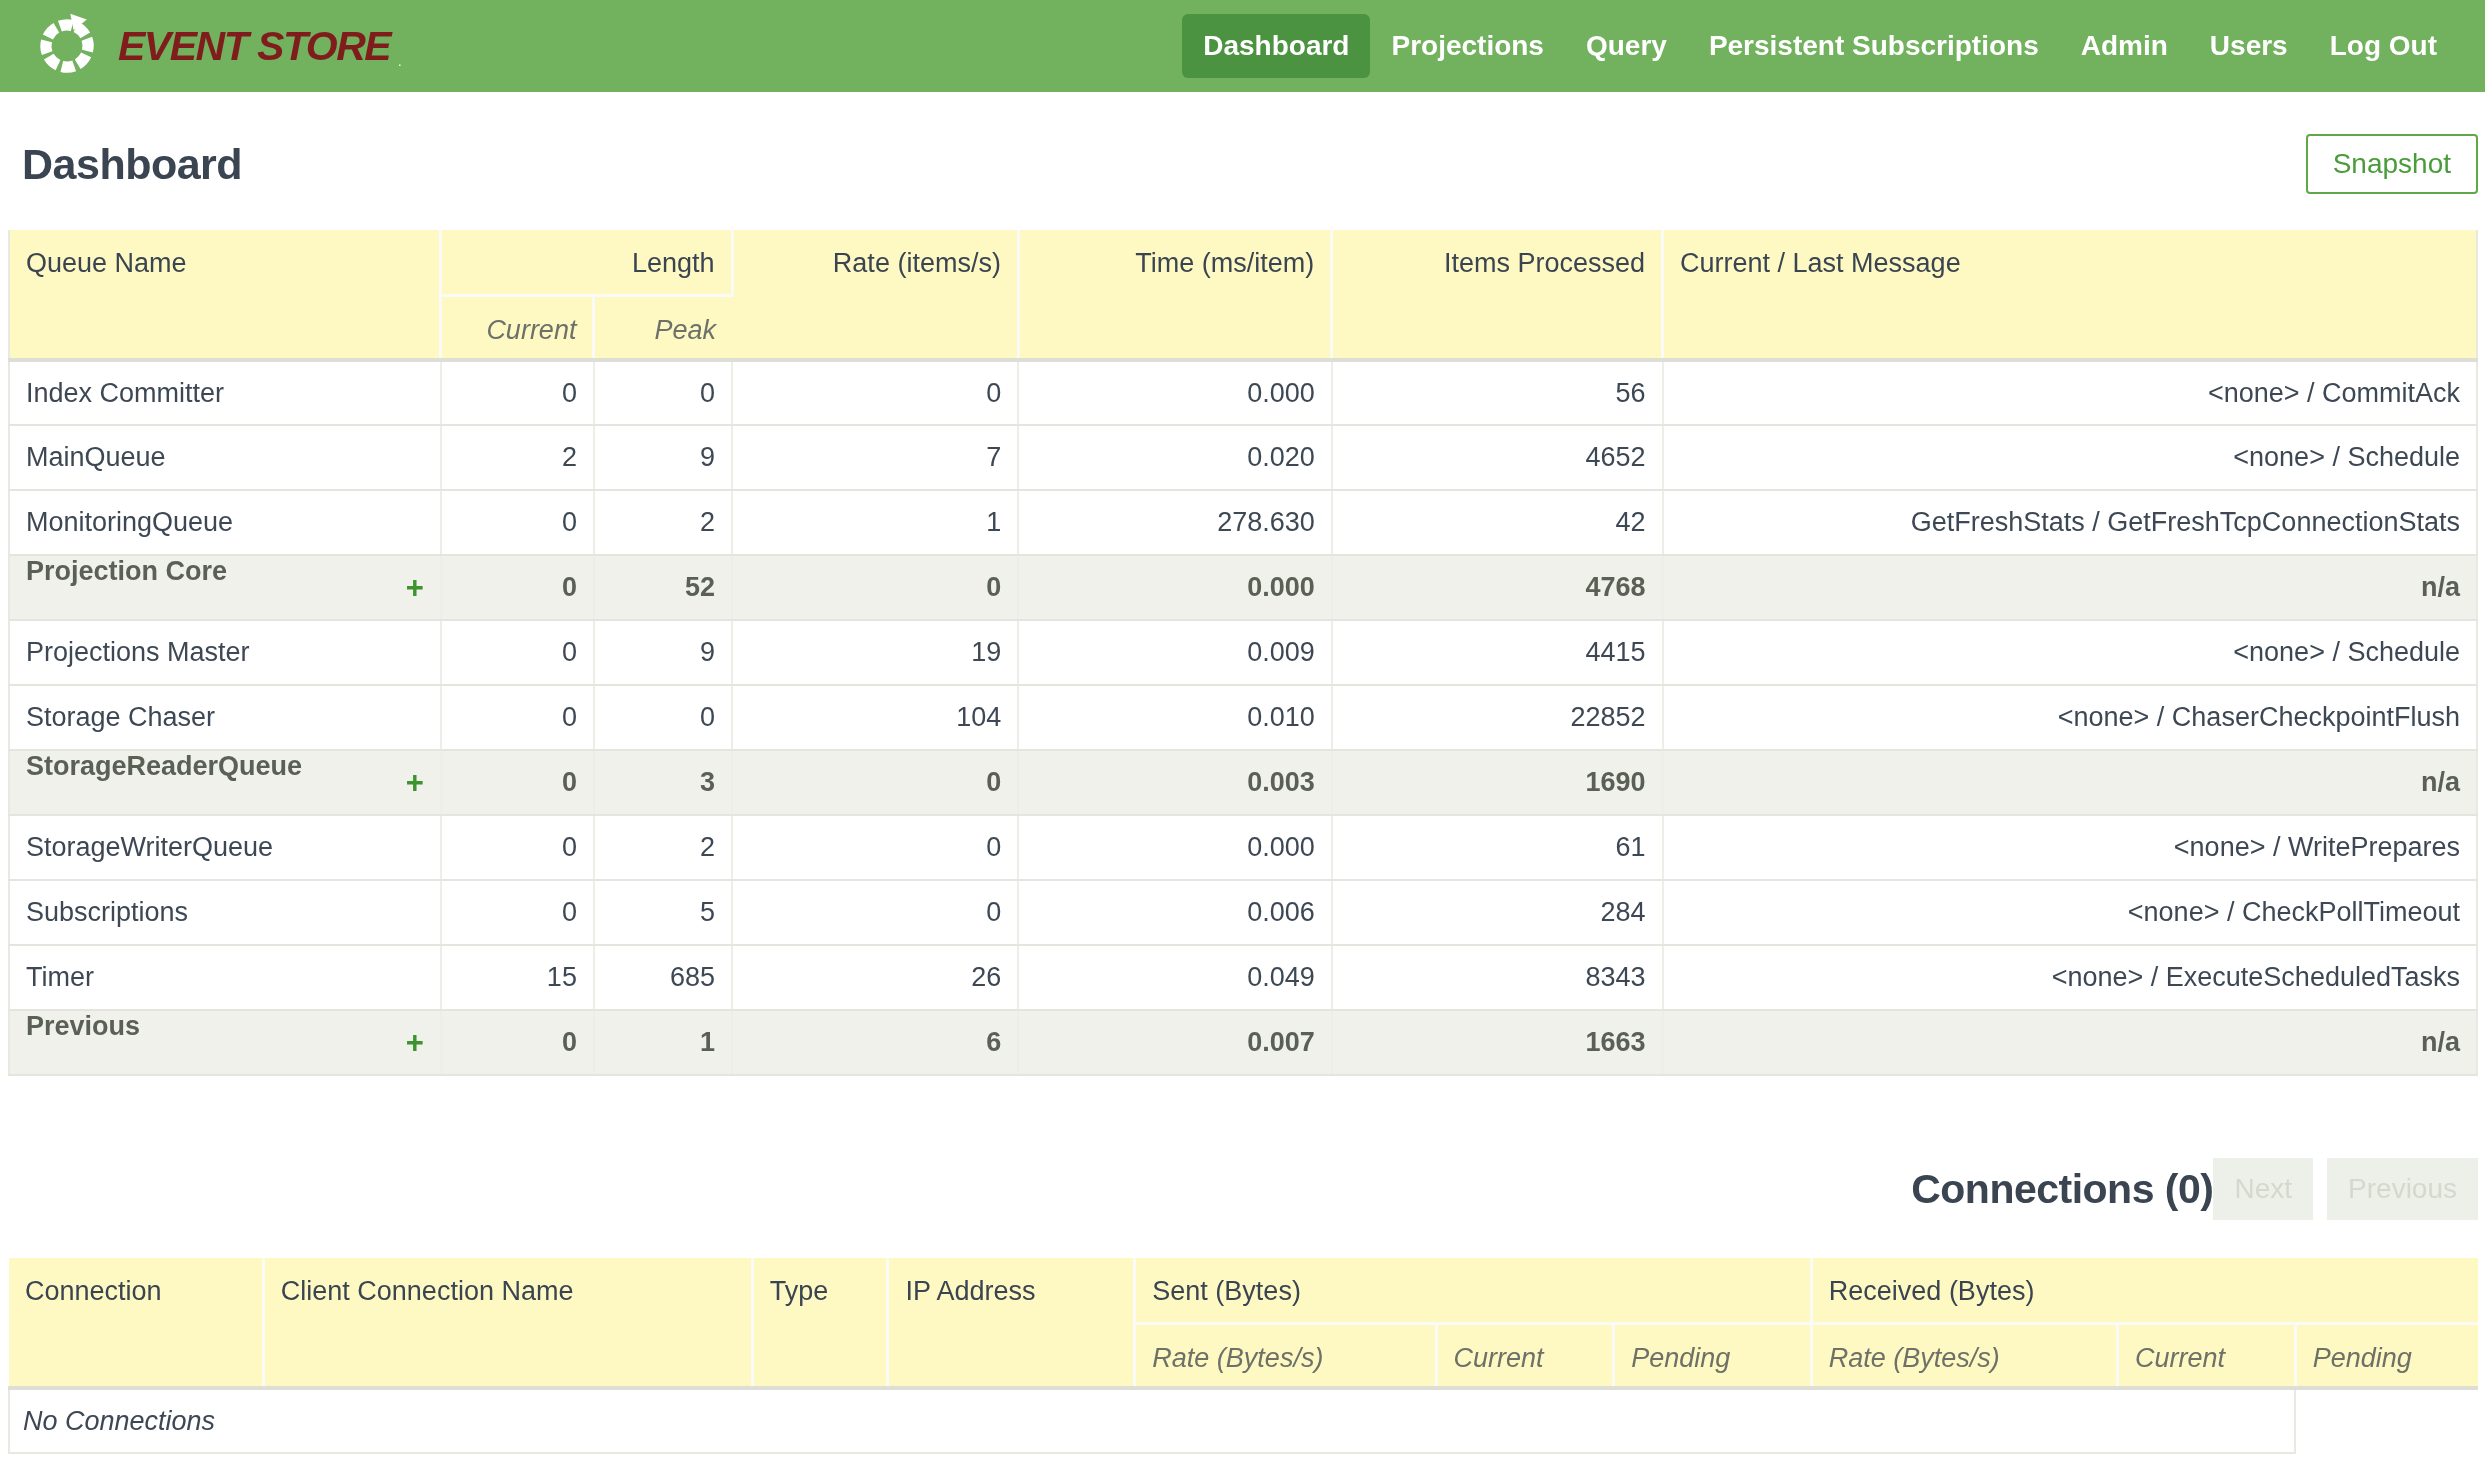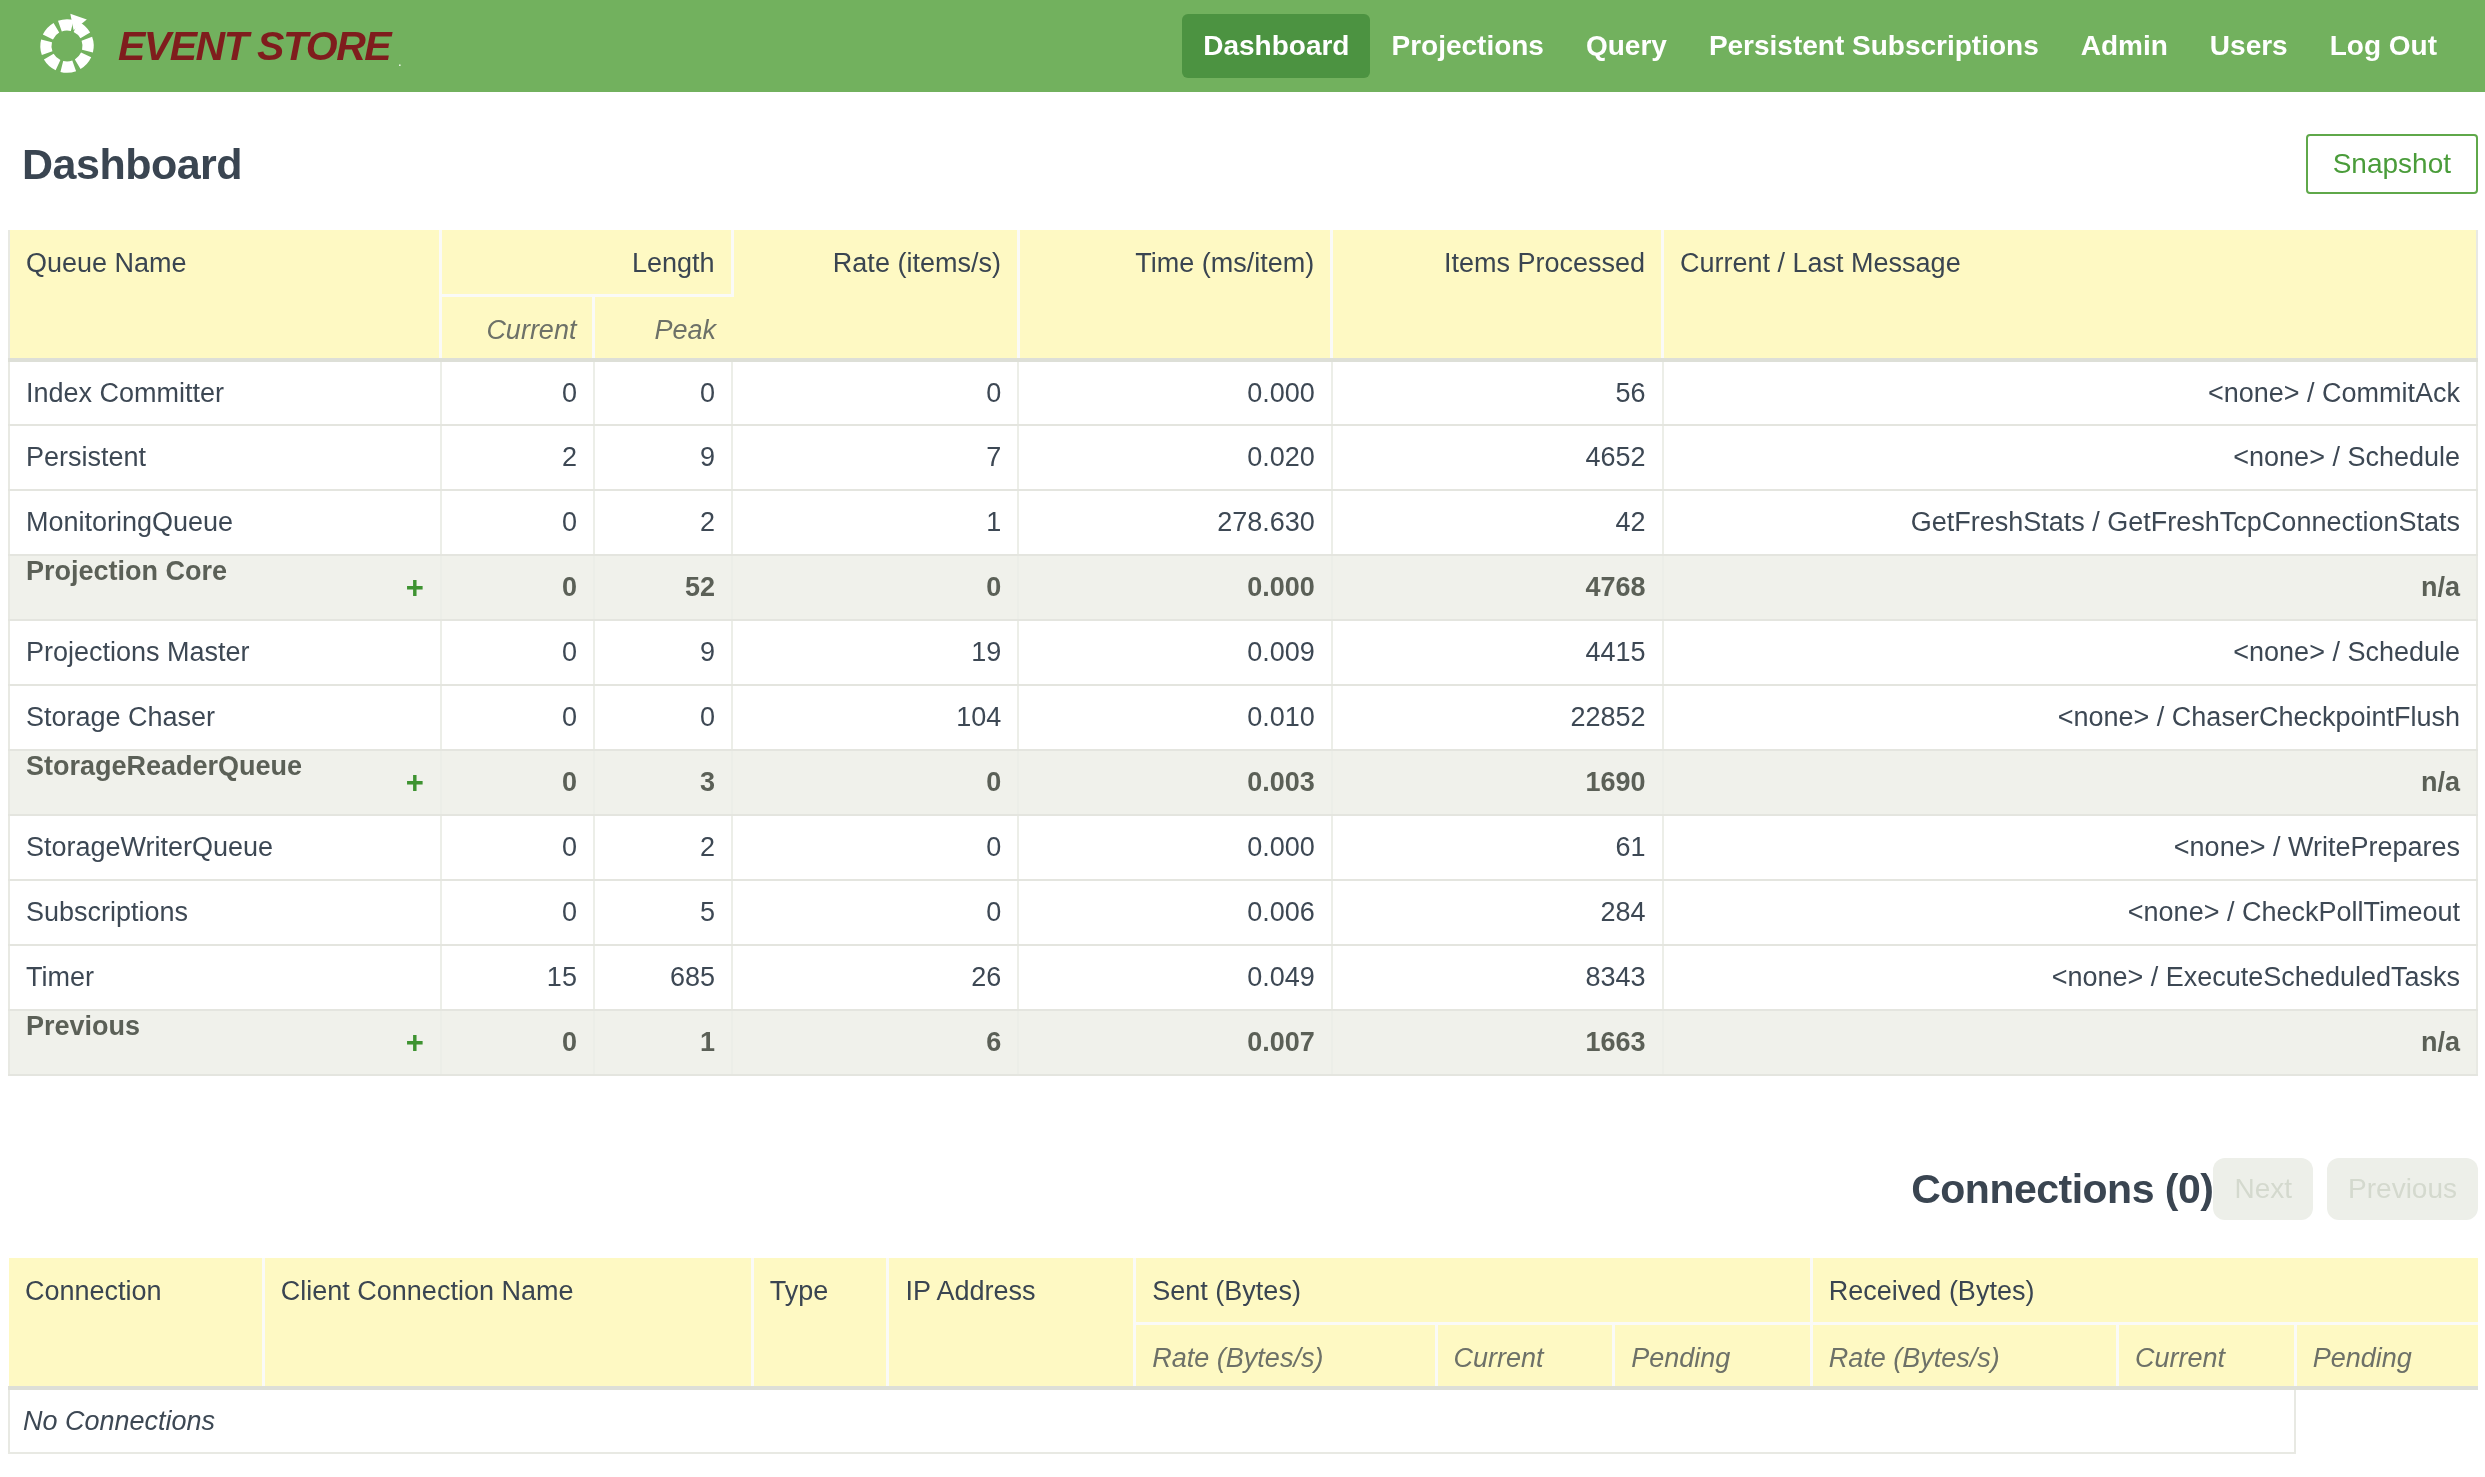--- a/index.html
+++ b/index.html
@@ -74,21 +74,21 @@
 
   
   .connections-header {
     display: flex; justify-content: flex-end; align-items: center;
     margin: 82px 0 38px; padding-left: 14px;
   }
   h2 { font-size: 41px; color: #3a4551; letter-spacing: -0.5px; }
   .pager { display: flex; gap: 14px; }
   .pager button {
     font-family: inherit; font-size: 28px; color: #d4d9ce;
-    background: #edefe9; border: none; border-radius: 12px;
+    background: #edefe9; border: none; border-radius: 0;
     padding: 17px 21px; line-height: 1;
   }
   .conn-table tbody td.no-conn {
     font-style: italic; text-align: left; color: #3d4854;
     border: 2px solid #e8e9e3; border-top: none;
   }
 </style>
 </head>
 <body>
 
@@ -146,21 +146,21 @@
         <tr>
           <td class="name"><span>Index Committer</span></td>
           <td class="num">0</td>
           <td class="num">0</td>
           <td class="num">0</td>
           <td class="num">0.000</td>
           <td class="num">56</td>
           <td class="msg">&lt;none&gt; / CommitAck</td>
         </tr>
         <tr>
-          <td class="name"><span>Persistent</span></td>
+          <td class="name"><span>MainQueue</span></td>
           <td class="num">2</td>
           <td class="num">9</td>
           <td class="num">7</td>
           <td class="num">0.020</td>
           <td class="num">4652</td>
           <td class="msg">&lt;none&gt; / Schedule</td>
         </tr>
         <tr>
           <td class="name"><span>MonitoringQueue</span></td>
           <td class="num">0</td>

